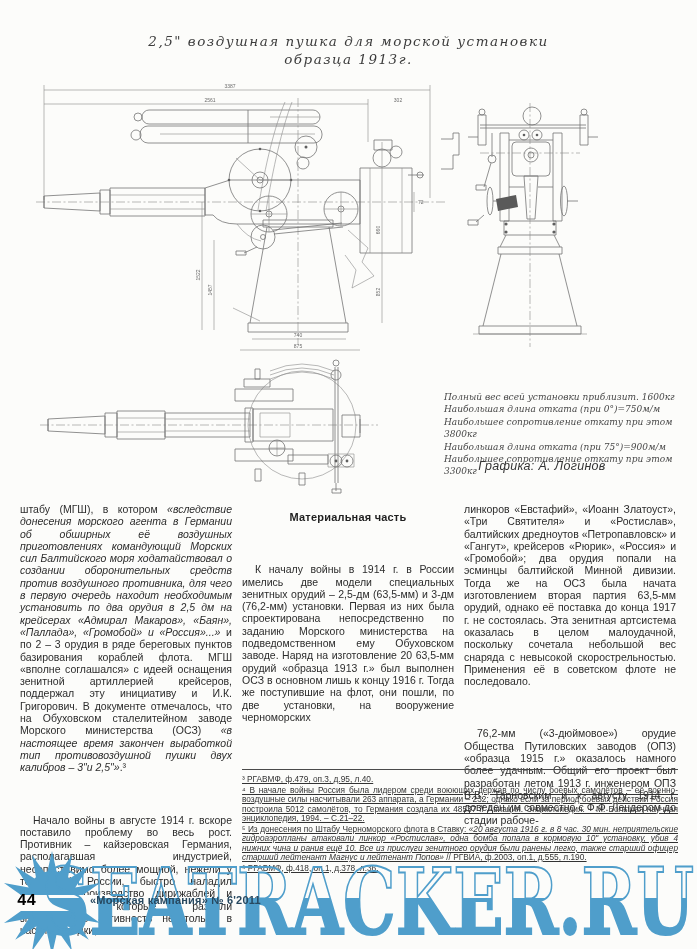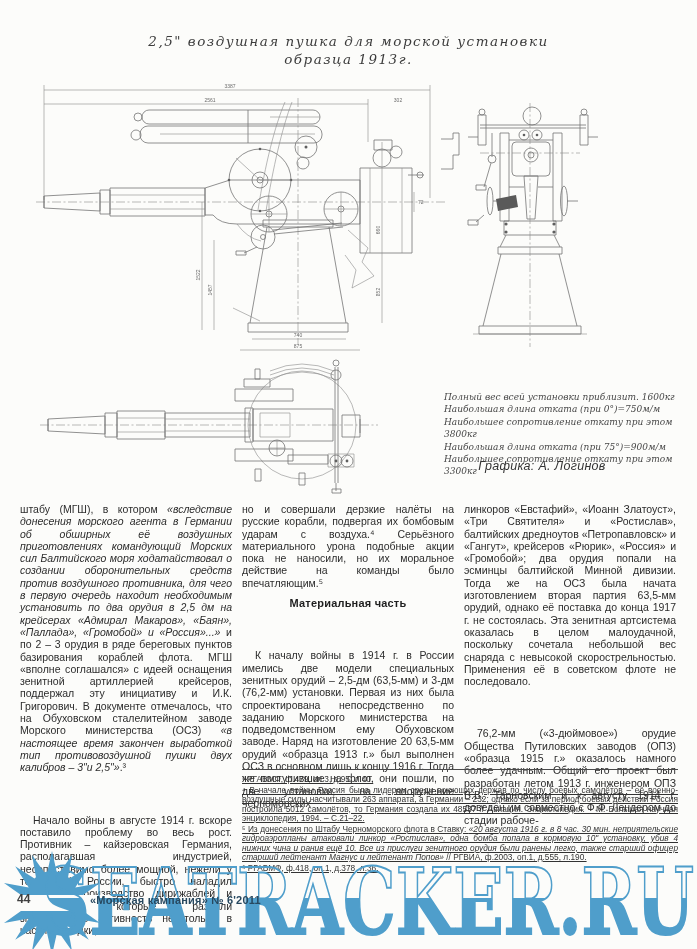--- a/index.html
+++ b/index.html
@@ -32,22 +32,22 @@
   .col p.ind{text-indent:13px;margin-top:40px;}
   .it{font-style:italic;}
   .heading{font-weight:bold;font-size:11px;text-align:center;margin:8px 0 7px;
            letter-spacing:.2px;color:#1f1f1f;}
   
   .footnotes{position:absolute;left:242px;top:769px;width:436px;font-size:8.3px;
              line-height:9.5px;text-align:justify;color:#333;text-decoration:underline;}
   .fnrule{border-top:1px solid #4a4a4a;margin-bottom:5px;width:436px;height:0;}
   .footnotes p{margin:0 0 1px;}
   
-  .footer-page{position:absolute;left:17px;top:892px;font-weight:bold;font-size:12px;
-               color:#404040;z-index:6;}
+  .footer-page{position:absolute;left:17px;top:892px;font-weight:bold;font-size:16px;
+               color:#000000;z-index:6;font-family:Liberation Mono, monospace;}
   .footer-mag{position:absolute;left:90px;top:894px;font-weight:bold;font-size:11px;
               color:#27485f;z-index:6;letter-spacing:.2px;}
   
   .watermark{position:absolute;left:0;top:846px;z-index:5;}
   .wm-solid{fill:#4f9ecb;font-family:"DejaVu Serif",serif;font-weight:bold;font-size:92px;}
   .wm-outline{fill:none;stroke:#4f9ecb;stroke-width:2;font-family:"DejaVu Serif",serif;
               font-weight:bold;font-size:92px;}
   .sun{fill:#4f9ecb;}
 </style>
 </head>
@@ -263,21 +263,20 @@
     <div>Наибольшее сопротивление откату при этом 3300кг</div>
   </div>
   <div class="credit">Графика: А. Логинов</div>
 
   <div class="col" id="col1">
     <p><span>штабу (МГШ), в котором </span><span class="it">«вследствие донесения морского агента в Германии об обширных её воздушных приготовлениях командующий Морских сил Балтийского моря ходатайствовал о создании оборонительных средств против воздушного противника, для чего в первую очередь находит необходимым установить по два орудия в 2,5 дм на крейсерах «Адмирал Макаров», «Баян», «Паллада», «Громобой» и «Россия»...»</span><span> и по 2 – 3 орудия в ряде береговых пунктов базирования кораблей флота. МГШ «вполне соглашался» с идеей оснащения зенитной артиллерией крейсеров, поддержал эту инициативу и И.К. Григорович. В документе отмечалось, что на Обуховском сталелитейном заводе Морского министерства (ОСЗ) </span><span class="it">«в настоящее время закончен выработкой тип противовоздушной пушки двух калибров – 3"и 2,5"»</span><span>.³</span></p>
     <p class="ind"><span>Начало войны в августе 1914 г. вскоре поставило проблему во весь рост. Противник – кайзеровская Германия, располагавшая индустрией, несопоставимо более мощной, нежели у тогдашней России, быстро наладил массовое производство дирижаблей и аэропланов, которые развили значительную активность не только в части разведки,</span></p>
   </div>
 
   <div class="col" id="col2">
-    <p><span>но и совершали дерзкие налёты на русские корабли, подвергая их бомбовым ударам с воздуха.⁴ Серьёзного материального урона подобные акции пока не наносили, но их моральное действие на команды было впечатляющим.⁵</span></p>
     <div class="heading">Материальная часть</div>
     <p class="ind"><span>К началу войны в 1914 г. в России имелись две модели специальных зенитных орудий – 2,5-дм (63,5-мм) и 3-дм (76,2-мм) установки. Первая из них была спроектирована непосредственно по заданию Морского министерства на подведомственном ему Обуховском заводе. Наряд на изготовление 20 63,5-мм орудий «образца 1913 г.» был выполнен ОСЗ в основном лишь к концу 1916 г. Тогда же поступившие на флот, они пошли, по две установки, на вооружение черноморских</span></p>
   </div>
 
   <div class="col" id="col3">
     <p><span>линкоров «Евстафий», «Иоанн Златоуст», «Три Святителя» и «Ростислав», балтийских дредноутов «Петропавловск» и «Гангут», крейсеров «Рюрик», «Россия» и «Громобой»; два орудия попали на эсминцы балтийской Минной дивизии. Тогда же на ОСЗ была начата изготовлением вторая партия 63,5-мм орудий, однако её поставка до конца 1917 г. не состоялась. Эта зенитная артсистема оказалась в целом малоудачной, поскольку сочетала небольшой вес снаряда с невысокой скорострельностью. Применения её в советском флоте не последовало.</span></p>
     <p class="ind"><span>76,2-мм («3-дюймовое») орудие Общества Путиловских заводов (ОПЗ) «образца 1915 г.» оказалось намного более удачным. Общий его проект был разработан летом 1913 г. инженером ОПЗ В.В. Тарновским и к августу 1914 г. доведён им совместно с Ф.Ф. Лендером до стадии рабоче-</span></p>
   </div>
 
   <div class="footnotes">

